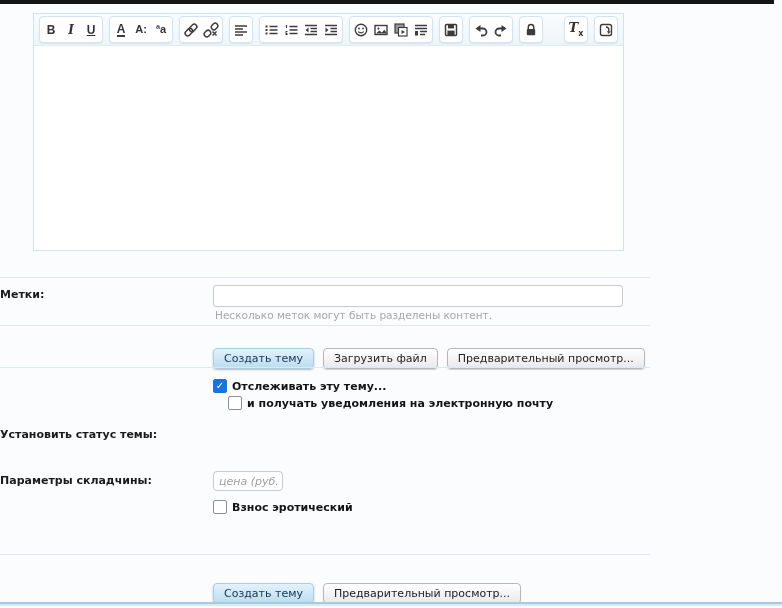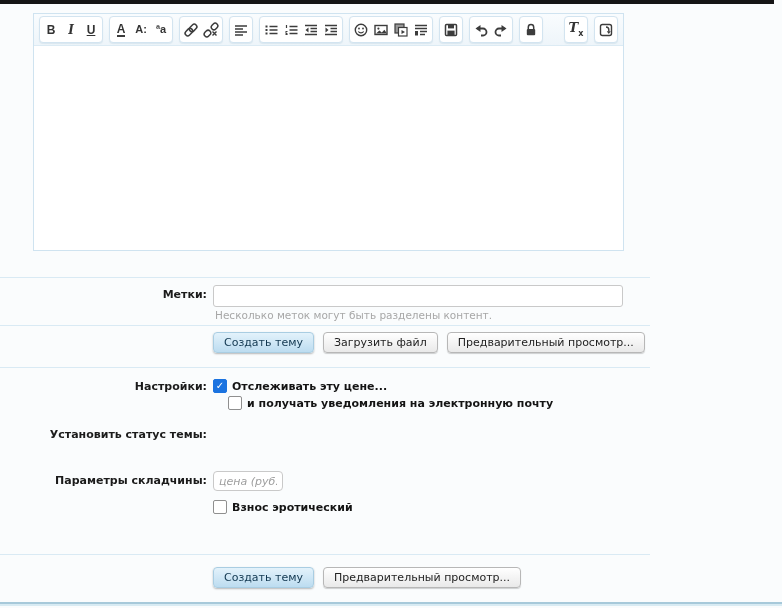--- a/index.html
+++ b/index.html
@@ -24,34 +24,34 @@
   .glyph.small{font-size:11px;font-weight:bold;}
   .glyph.tx{font-family:"DejaVu Serif",serif;font-style:italic;font-weight:bold;font-size:13px;text-align:right;}
   .glyph.tx sub{font-size:8px;font-style:normal;font-family:"DejaVu Sans",sans-serif;}
   .spacer{margin-left:auto;}
   .editor-body{height:204px;background:#fff;}
 
   
   .divider{position:absolute;left:0;width:650px;height:1px;background:#d9eaf4;}
 
   
-  .flabel{position:absolute;left:0;width:207px;text-align:right;font-size:11px;font-weight:bold;color:#1b1b1b;}
+  .flabel{position:absolute;left:0;width:207px;text-align:left;font-size:11px;font-weight:bold;color:#1b1b1b;}
   .hint{position:absolute;font-size:10.5px;color:#a7a7a7;}
   .txt-input{position:absolute;box-sizing:border-box;border:1px solid #c9c9c9;border-radius:3px;background:#fff;font-size:11px;padding:2px 5px;color:#333;outline:none;font-family:inherit;}
   .txt-input::placeholder{color:#9e9e9e;font-style:italic;}
 
   .cbrow{position:absolute;display:flex;align-items:center;gap:5px;cursor:pointer;}
   .cb{width:12px;height:12px;border:1px solid #8f8f8f;border-radius:2px;background:#fff;display:flex;align-items:center;justify-content:center;flex:0 0 auto;}
   .cb .tick{display:none;color:#fff;font-size:10px;font-weight:bold;line-height:1;}
   .cb.checked{background:#1b73e0;border-color:#1b73e0;}
   .cb.checked .tick{display:block;}
   .cblabel{font-size:11px;font-weight:bold;color:#141414;white-space:nowrap;}
 
   .btnrow{position:absolute;display:flex;gap:9px;}
-  .btn{height:21px;display:inline-flex;align-items:center;border-radius:4px;font-size:11px;padding:0 10px;cursor:pointer;font-family:inherit;white-space:nowrap;}
+  .btn{height:21px;display:inline-flex;align-items:center;border-radius:4px;font-size:11px;padding:0 10px;cursor:pointer;font-family:inherit;white-space:nowrap;margin-top:16px;}
   .btn.primary{background:linear-gradient(#e3f2fb,#bcdcf0);border:1px solid #a9cde2;color:#113750;box-shadow:0 1px 2px rgba(0,0,0,.28);}
   .btn.secondary{background:linear-gradient(#ffffff,#e9e9e9);border:1px solid #b7b7b7;color:#222;box-shadow:0 1px 1px rgba(0,0,0,.18);}
 </style>
 </head>
 <body>
 
 <div class="page">
   <div class="topbar"></div>
 
   <div class="editor">
@@ -231,26 +231,25 @@
   <div class="hint" style="left:215px;top:309px">Несколько меток могут быть разделены контент.</div>
 
   <div class="divider" style="top:325px"></div>
   <div class="btnrow" style="left:213px;top:332px">
     <button class="btn primary">Создать тему</button>
     <button class="btn secondary">Загрузить файл</button>
     <button class="btn secondary">Предварительный просмотр...</button>
   </div>
   <div class="divider" style="top:367px"></div>
 
-  <div class="flabel" style="top:380px">Настройки:</div>
   <div class="cbrow" style="left:213px;top:379px">
     <span class="cb checked">
         <span class="tick">✓</span>
       </span>
-    <span class="cblabel">Отслеживать эту цене...</span>
+    <span class="cblabel">Отслеживать эту тему...</span>
   </div>
   <div class="cbrow" style="left:228px;top:396px">
     <span class="cb"></span>
     <span class="cblabel">и получать уведомления на электронную почту</span>
   </div>
 
   <div class="flabel" style="top:428px">Установить статус темы:</div>
 
   <div class="flabel" style="top:474px">Параметры складчины:</div>
   <input class="txt-input" style="left: 213px; top: 471px; width: 70px; height: 20px; border-radius: 4px;" placeholder="цена (руб.)">

